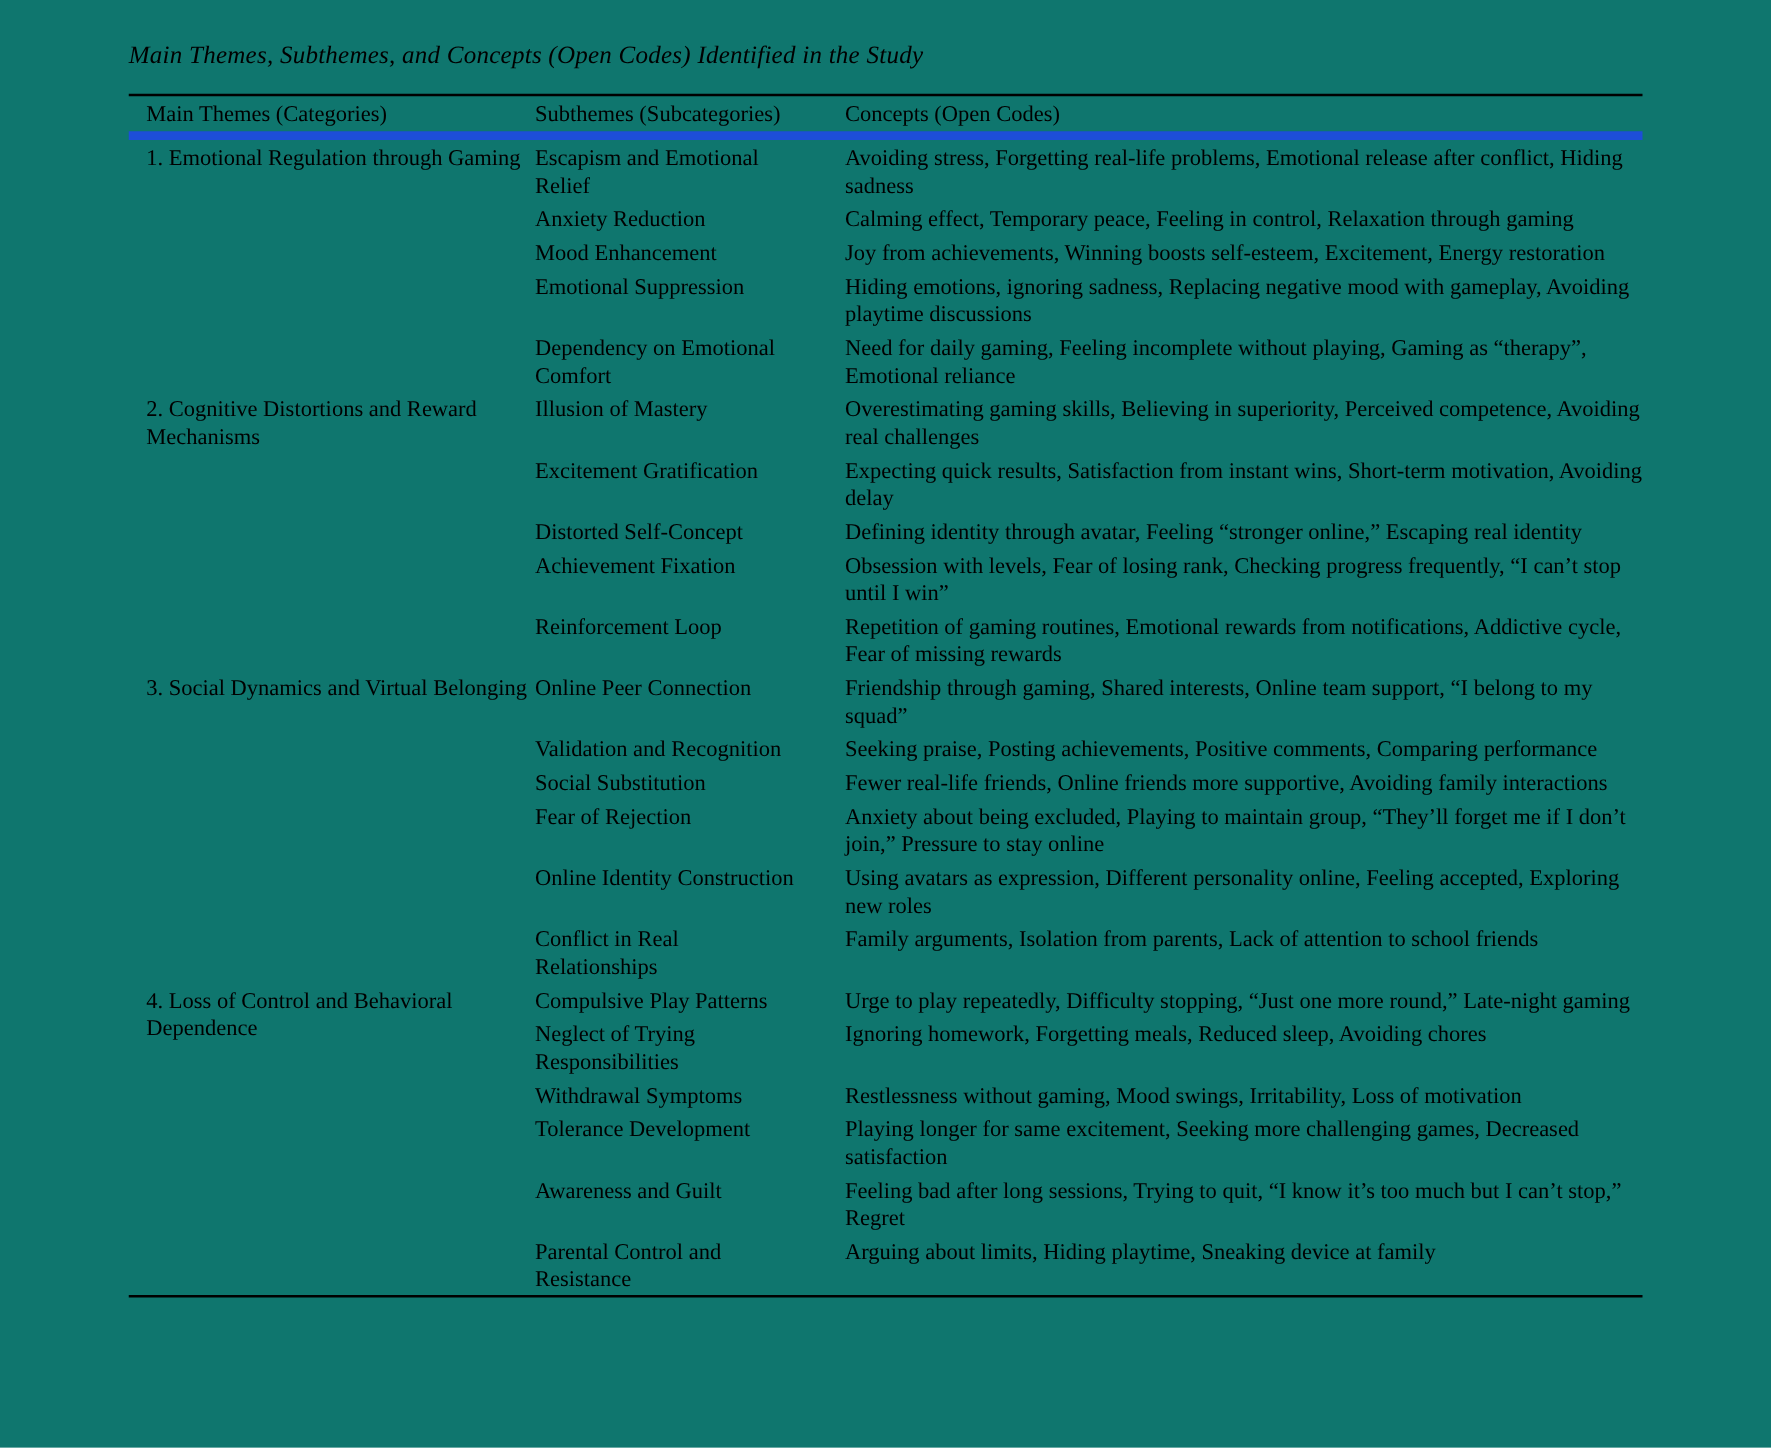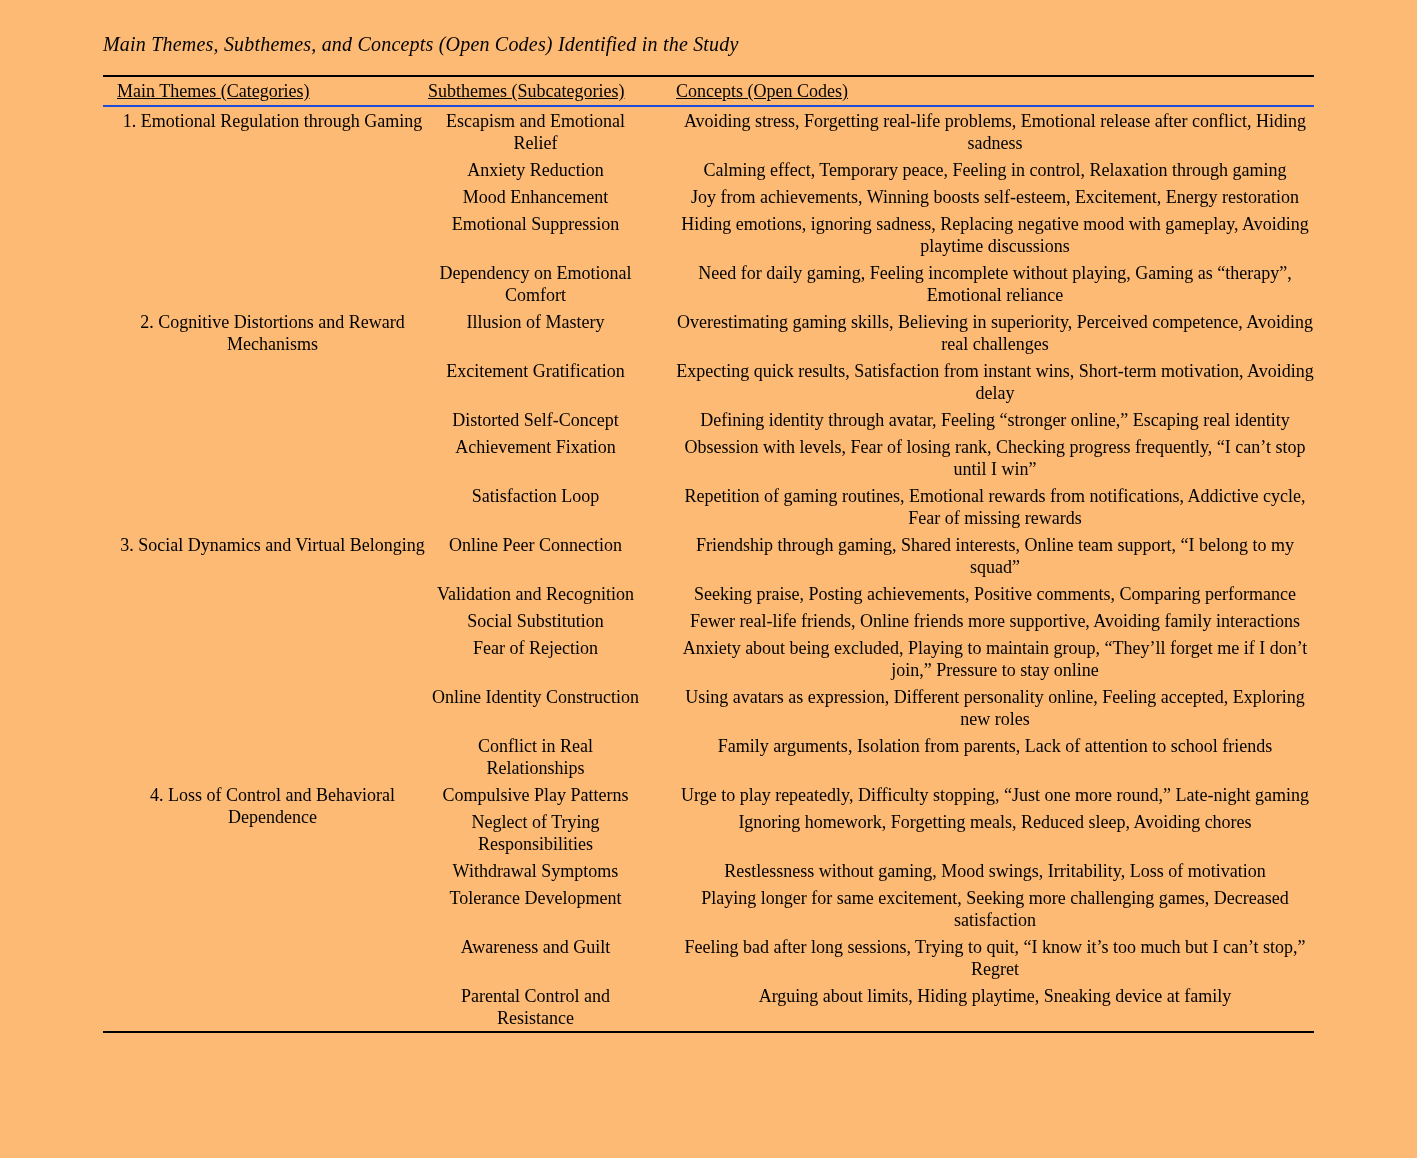--- a/index.html
+++ b/index.html
@@ -6,21 +6,21 @@
   body {
     width: 1417px; height: 1158px;
     background: #ffffff;
     color: #000000;
     font-family: "Liberation Serif", "DejaVu Serif", serif;
   }
   .sheet {
     position: relative;
     width: 1417px; height: 1158px;
     overflow: hidden;
-    background: #fdba74;
+    background: #0f766e;
   }
   .doc-title {
     margin: 32px 0 0 103px;
     font-style: italic;
     font-size: 20px;
     line-height: 24px;
     letter-spacing: 0.2px;
     white-space: nowrap;
   }
   table.apa {
@@ -32,32 +32,30 @@
     border-bottom: 2px solid #000;
     font-size: 18px;
   }
   col.c1 { width: 325px; }
   col.c2 { width: 248px; }
   col.c3 { width: 638px; }
   th {
     font-weight: normal;
     text-align: left;
     vertical-align: bottom;
-    border-bottom: 2px solid #1d4ed8;
+    border-bottom: 7px solid #1d4ed8;
     padding: 4px 0 4px 0;
     line-height: 20px;
     white-space: nowrap;
     overflow: visible;
-    text-decoration: underline;
   }
   td {
     vertical-align: top;
     padding: 3px 0 2px 0;
     line-height: 22px;
-    text-align: center;
   }
   th.h1, td.col-theme { padding-left: 14px; }
   td.col-subtheme, th.h2 { padding-right: 33px; }
 </style>
 </head>
 <body>
 
 <div class="sheet">
 
   <div class="doc-title">Main Themes, Subthemes, and Concepts (Open Codes) Identified in the Study</div>
@@ -108,21 +106,21 @@
         </tr>
         <tr>
           <td class="col-subtheme">Distorted Self-Concept</td>
           <td class="col-concepts">Defining identity through avatar, Feeling “stronger online,” Escaping real identity</td>
         </tr>
         <tr>
           <td class="col-subtheme">Achievement Fixation</td>
           <td class="col-concepts">Obsession with levels, Fear of losing rank, Checking progress frequently, “I can’t stop until I win”</td>
         </tr>
         <tr>
-          <td class="col-subtheme">Satisfaction Loop</td>
+          <td class="col-subtheme">Reinforcement Loop</td>
           <td class="col-concepts">Repetition of gaming routines, Emotional rewards from notifications, Addictive cycle, Fear of missing rewards</td>
         </tr>
         <tr>
           <td class="col-theme" rowspan="6">3. Social Dynamics and Virtual Belonging</td>
           <td class="col-subtheme">Online Peer Connection</td>
           <td class="col-concepts">Friendship through gaming, Shared interests, Online team support, “I belong to my squad”</td>
         </tr>
         <tr>
           <td class="col-subtheme">Validation and Recognition</td>
           <td class="col-concepts">Seeking praise, Posting achievements, Positive comments, Comparing performance</td>

